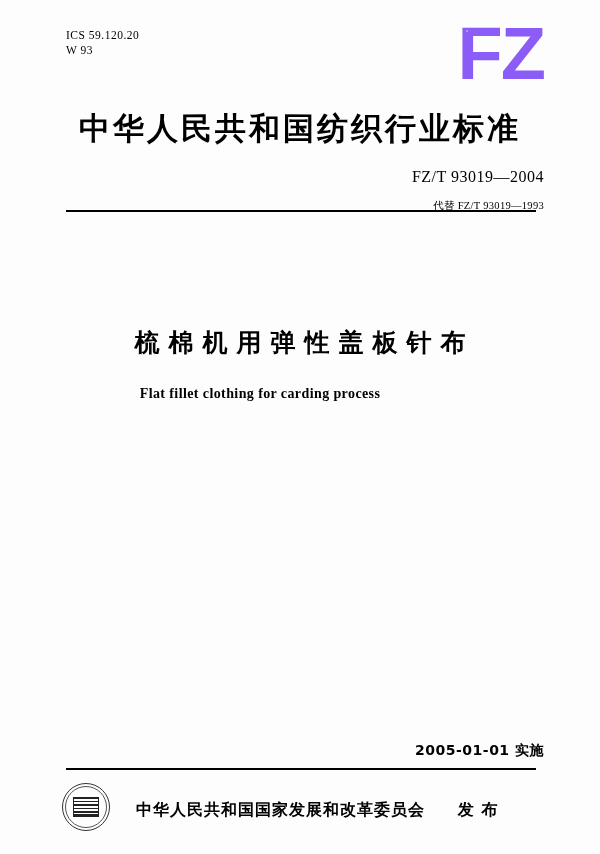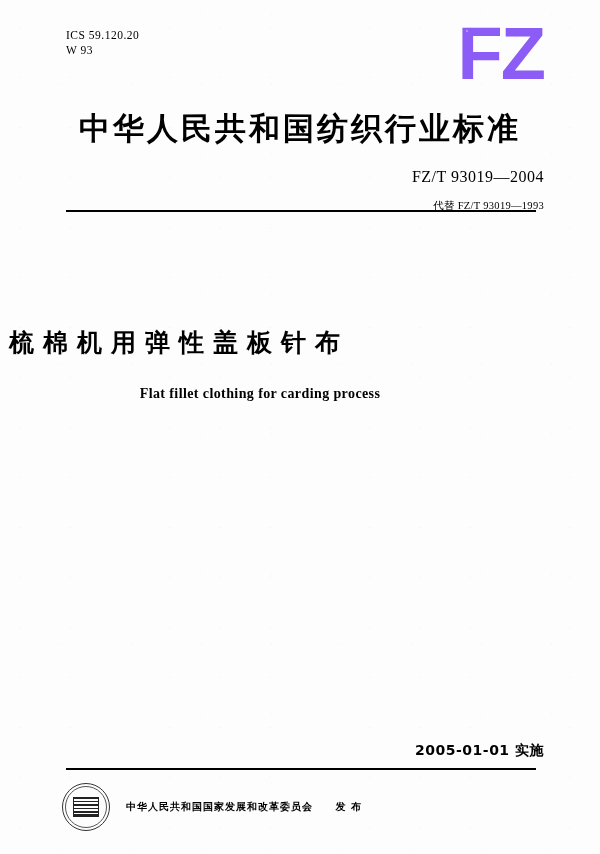--- a/index.html
+++ b/index.html
@@ -119,21 +119,21 @@
     height: 2px;
     background: #000;
   }
 
   
   .doc-title-cn {
     position: absolute;
     left: 0;
     top: 326px;
     width: 600px;
-    text-align: left;
+    text-align: center;
     font-family: "DejaVu Sans", sans-serif;
     font-weight: bold;
     font-size: 25px;
     letter-spacing: 9px;
     text-indent: 9px;
   }
   .doc-title-en {
     position: absolute;
     left: 0;
     top: 386px;
@@ -172,25 +172,25 @@
     left: 66px;
     top: 768px;
     width: 470px;
     height: 2px;
     background: #000;
   }
 
   
   .issuer {
     position: absolute;
-    left: 126px;
+    left: 136px;
     top: 800px;
     font-family: "DejaVu Sans", sans-serif;
     font-weight: bold;
-    font-size: 10px;
+    font-size: 16px;
     letter-spacing: 1px;
     white-space: pre;
   }
 
   
   .seal {
     position: absolute;
     left: 62px;
     top: 783px;
     width: 50px;

